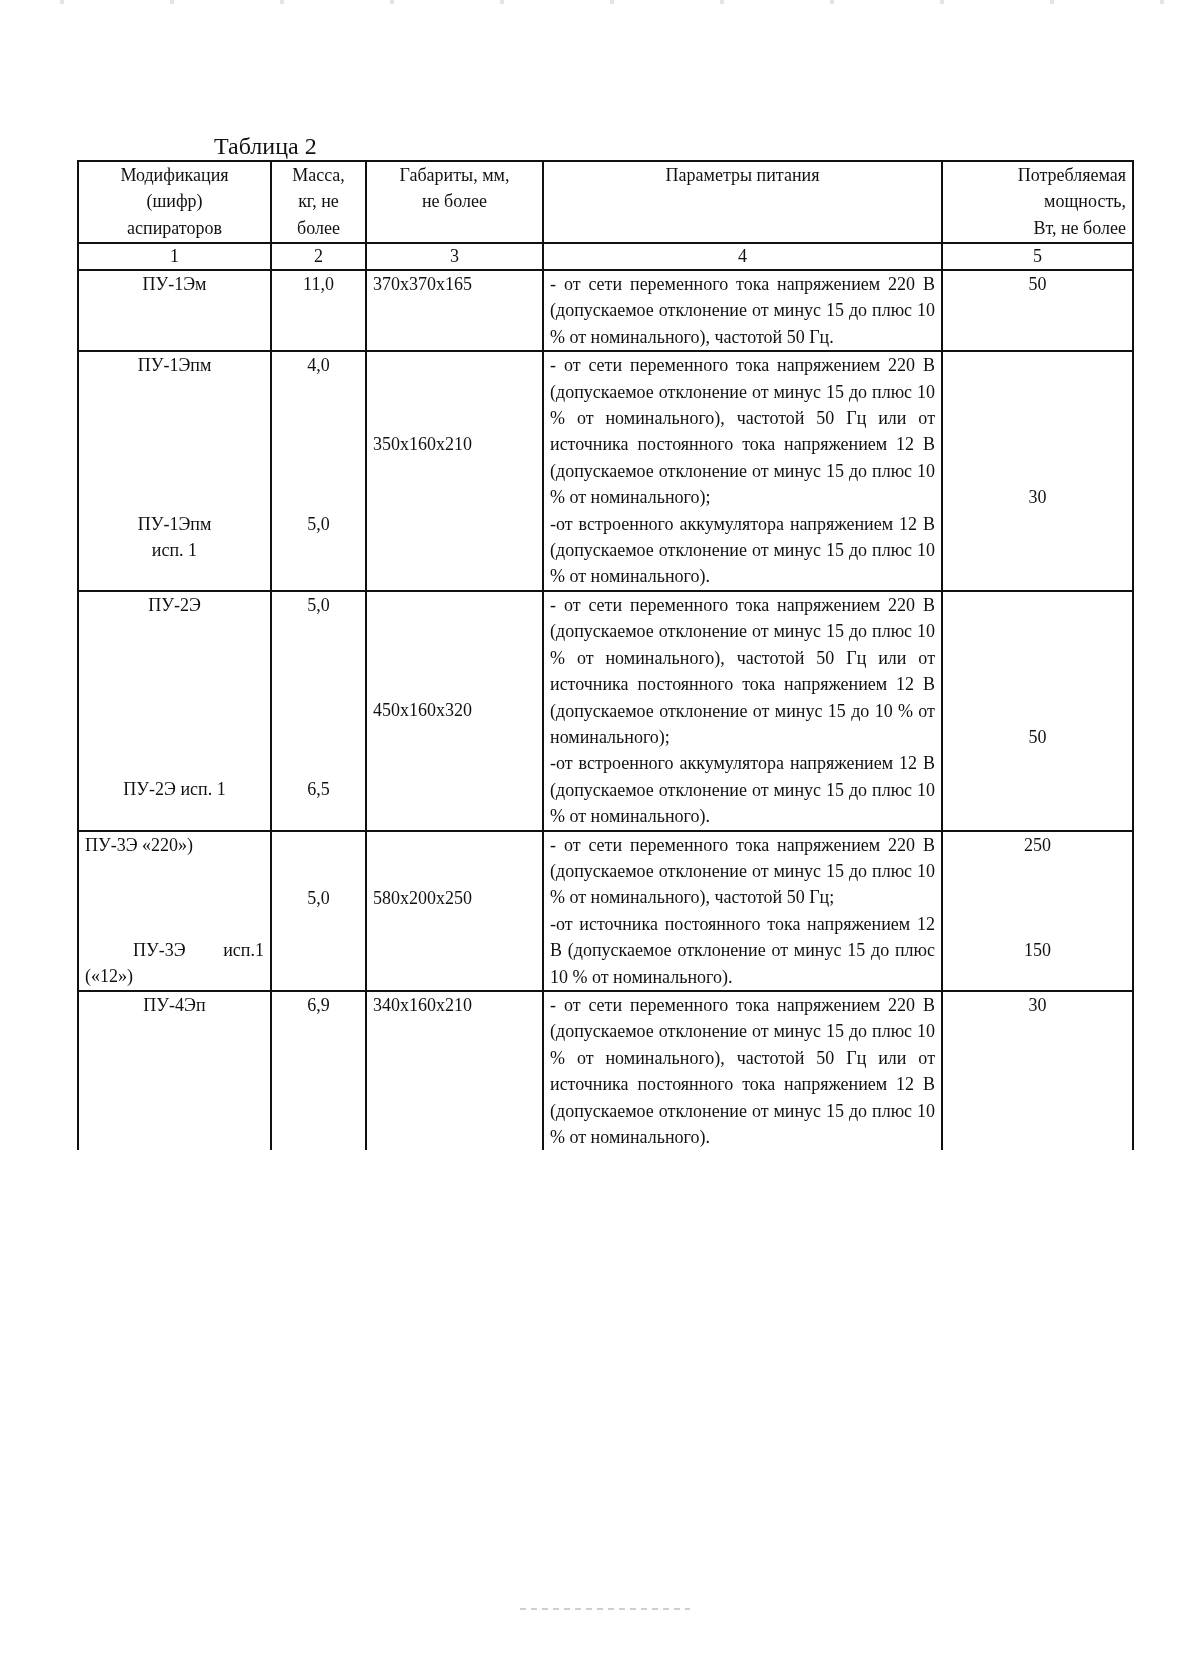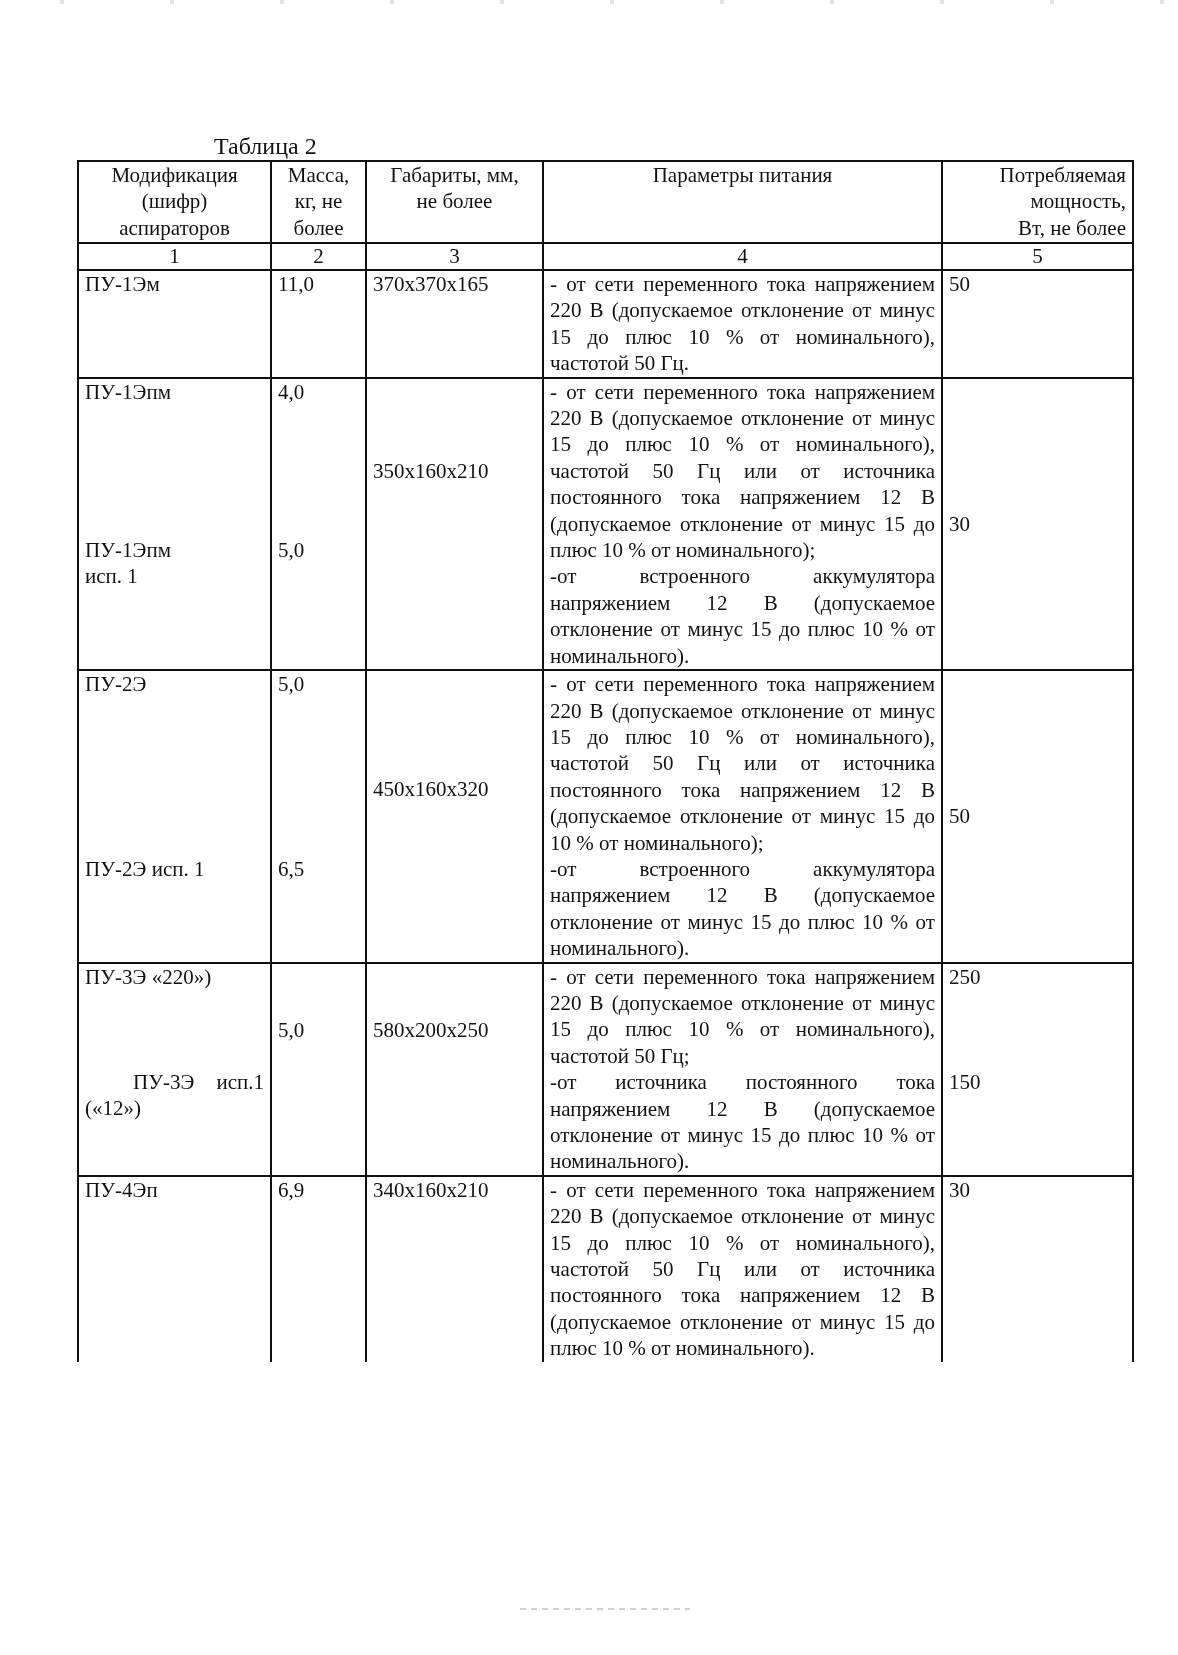--- a/index.html
+++ b/index.html
@@ -10,38 +10,38 @@
     }
     .scan-noise-top { position: absolute; left: 0; top: 0; width: 1178px; height: 4px;
       background: repeating-linear-gradient(90deg, transparent 0 60px, #c8c8c8 60px 64px, transparent 64px 110px); opacity: .5; }
     .caption {
       position: absolute; left: 214px; top: 134px;
       font-size: 24px; line-height: 24px;
     }
     table.spec {
       position: absolute; left: 77px; top: 160px;
       border-collapse: collapse;
-      font-size: 21px; line-height: 26.4px;
+      font-size: 18px; line-height: 26.4px;
       table-layout: fixed;
     }
     table.spec td, table.spec th {
       border: 2px solid #111;
       vertical-align: top;
       padding: 0 6px;
       font-weight: normal;
     }
     col.c1 { width: 193px; }
     col.c2 { width: 95px; }
     col.c3 { width: 177px; }
     col.c4 { width: 399px; }
     col.c5 { width: 191px; }
     th { text-align: center; }
     .hdr-row th { height: 80px; padding-top: 0; }
     .num-row td { text-align: center; height: 25px; line-height: 25px; padding-top: 0; }
-    .center { }
+    .center { text-align: center; }
     .justify { text-align: justify; text-align-last: left; }
     .hdr-power { text-align: right; padding-left: 14px !important; }
     tr.last td { border-bottom: none; }
     .line { display: block; }
     .sub-gap-2 { display: block; height: 132px; }
     .sub-gap-3 { display: block; height: 132px; }
     .sub-gap-4 { display: block; height: 53px; }
     .sub-gap-5 { display: block; height: 79px; }
     .sub-gap-6 { display: block; height: 79px; }
     .mid-2 { display: block; height: 53px; }

